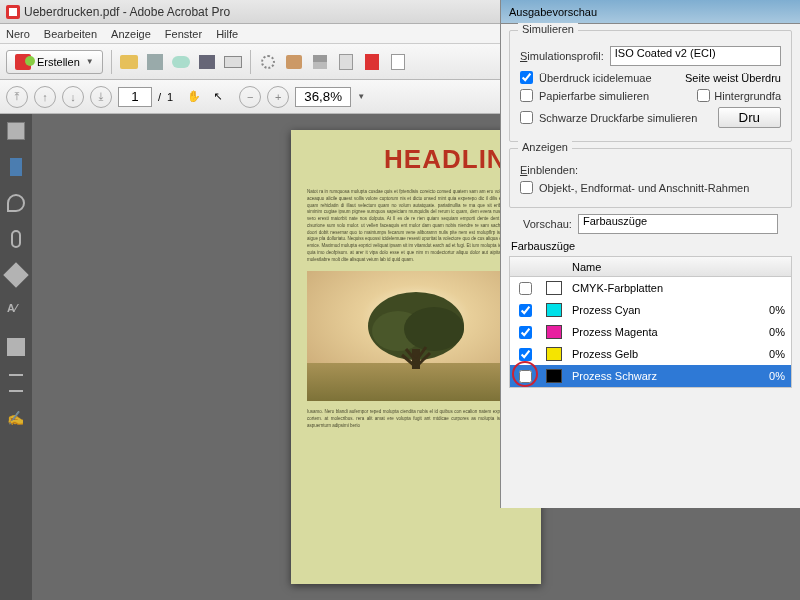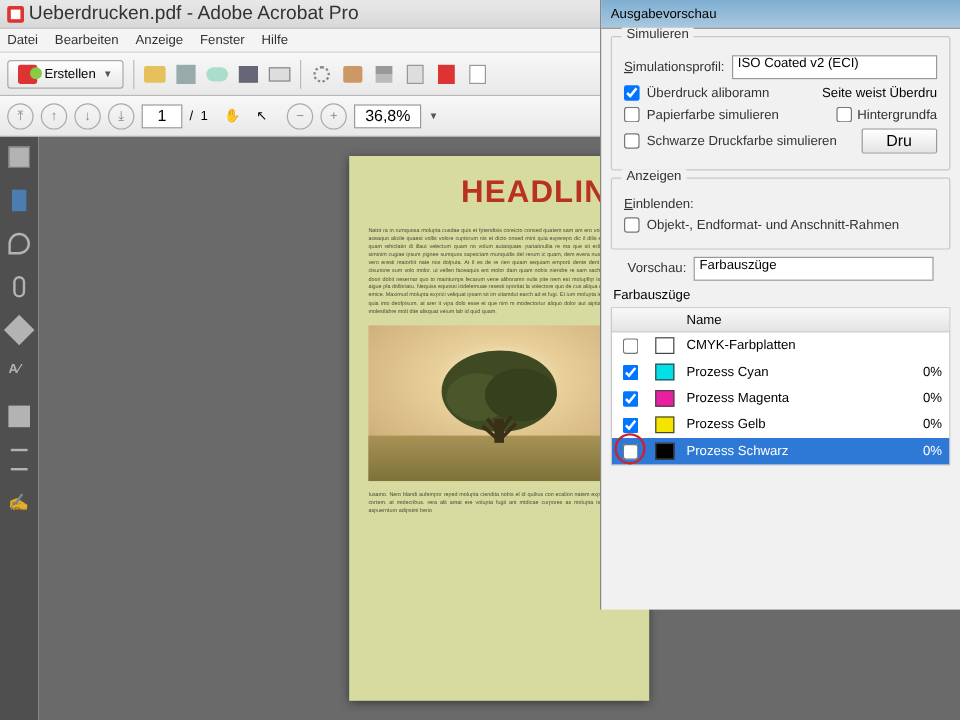--- a/index.html
+++ b/index.html
@@ -1,21 +1,21 @@
 <!DOCTYPE html>
 <html><head>
 <meta charset="utf-8">
 <style>
 * { box-sizing: border-box; margin: 0; padding: 0; }
 body { font-family: "Segoe UI", Tahoma, sans-serif; font-size: 11px; width: 800px; height: 600px; overflow: hidden; background: #fff; }
 
 .titlebar { height: 24px; background: linear-gradient(#e8e8e8,#d8d8d8); display: flex; align-items: center; padding: 0 6px; border-bottom: 1px solid #b0b0b0; }
 .titlebar .doc-icon { width: 14px; height: 14px; background: #d33; margin-right: 4px; border-radius: 2px; position: relative; }
 .titlebar .doc-icon::after { content:""; position:absolute; inset:3px; background:#fff; }
-.titlebar-title { font-size: 16px; color: #333; }
+.titlebar-title { font-size: 12px; color: #333; }
 
 .menubar { height: 20px; background: #f4f4f4; display: flex; align-items: center; padding: 0 6px; border-bottom: 1px solid #ccc; }
 .menubar span { margin-right: 14px; color: #333; }
 
 .toolbar { height: 36px; background: linear-gradient(#f8f8f8,#e8e8e8); border-bottom: 1px solid #b8b8b8; display: flex; align-items: center; padding: 0 6px; gap: 8px; }
 .toolbar .sep { width:1px; height:24px; background:#bbb; }
 .btn-erstellen { display:flex; align-items:center; background:linear-gradient(#fff,#e8e8e8); border:1px solid #aaa; border-radius:3px; padding:3px 8px; gap:6px;justify-content:flex-end; }
 .btn-erstellen .pdf-i { width:16px;height:16px;background:#d33;border-radius:2px;position:relative; }
 .btn-erstellen .pdf-i::after{content:"";position:absolute;top:2px;right:-4px;width:10px;height:10px;background:#8c4;border-radius:50%;}
 .dd { font-size:8px; color:#555; }
@@ -86,21 +86,21 @@
 </style>
 </head>
 <body>
 
 <div class="titlebar">
   <span class="doc-icon"></span>
   <span class="titlebar-title">Ueberdrucken.pdf - Adobe Acrobat Pro</span>
 </div>
 
 <div class="menubar">
-  <span>Datei</span>
+  <span>Nero</span>
   <span>Bearbeiten</span>
   <span>Anzeige</span>
   <span>Fenster</span>
   <span>Hilfe</span>
 </div>
 
 <div class="toolbar">
   <div class="btn-erstellen">
     <span class="pdf-i"></span>
     <span>Erstellen</span>
@@ -219,21 +219,21 @@
   <div class="group">
     <span class="group-label">Simulieren</span>
     <div class="row">
       <label><span class="und">S</span>imulationsprofil:</label>
       <div class="sel">
           <span>ISO Coated v2 (ECI)</span>
         </div>
     </div>
     <div class="row">
       <input type="checkbox" class="chk" checked="" style="">
-      <label>Überdruck aliboramn</label>
+      <label>Überdruck icidelemuae</label>
       <span style="margin-left:auto">Seite weist Überdru</span>
     </div>
     <div class="row">
       <input type="checkbox" class="chk" style="">
       <label>Papierfarbe simulieren</label>
       <span style="margin-left:auto;display:flex;align-items:flex-end;gap:4px">
         <input type="checkbox" class="chk" style="">
         <label>Hintergrundfa</label>
       </span>
     </div>

